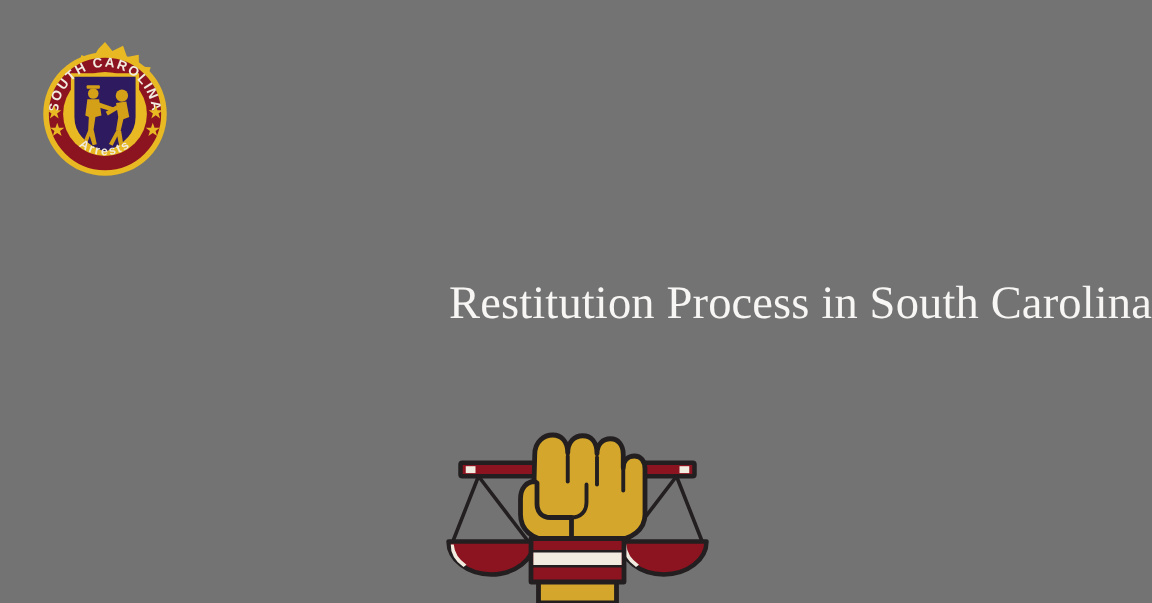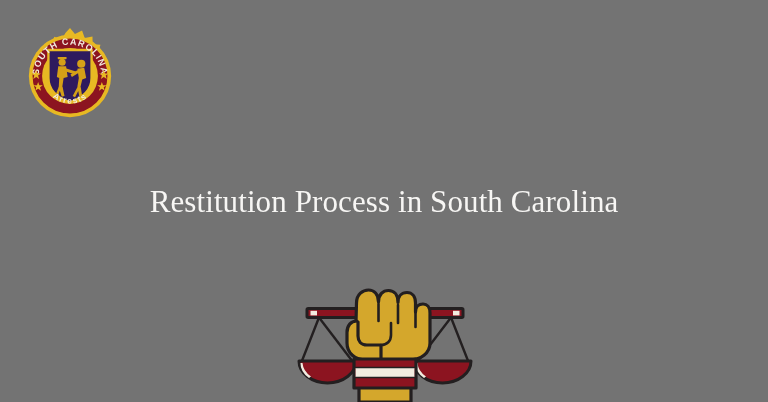--- a/index.html
+++ b/index.html
@@ -46,21 +46,21 @@
     font-size: 8.4px;
     letter-spacing: 1.3px;
   }
 
   
   #page-title {
     position: absolute;
     left: 0;
     top: 183px;
     width: 768px;
-    text-align: center;
+    text-align: right;
     color: #f7f6f4;
     font-family: "Liberation Serif", serif;
     font-size: 31px;
     line-height: 38px;
     font-weight: normal;
     letter-spacing: 0.1px;
     margin: 0;
     white-space: nowrap;
   }
 

